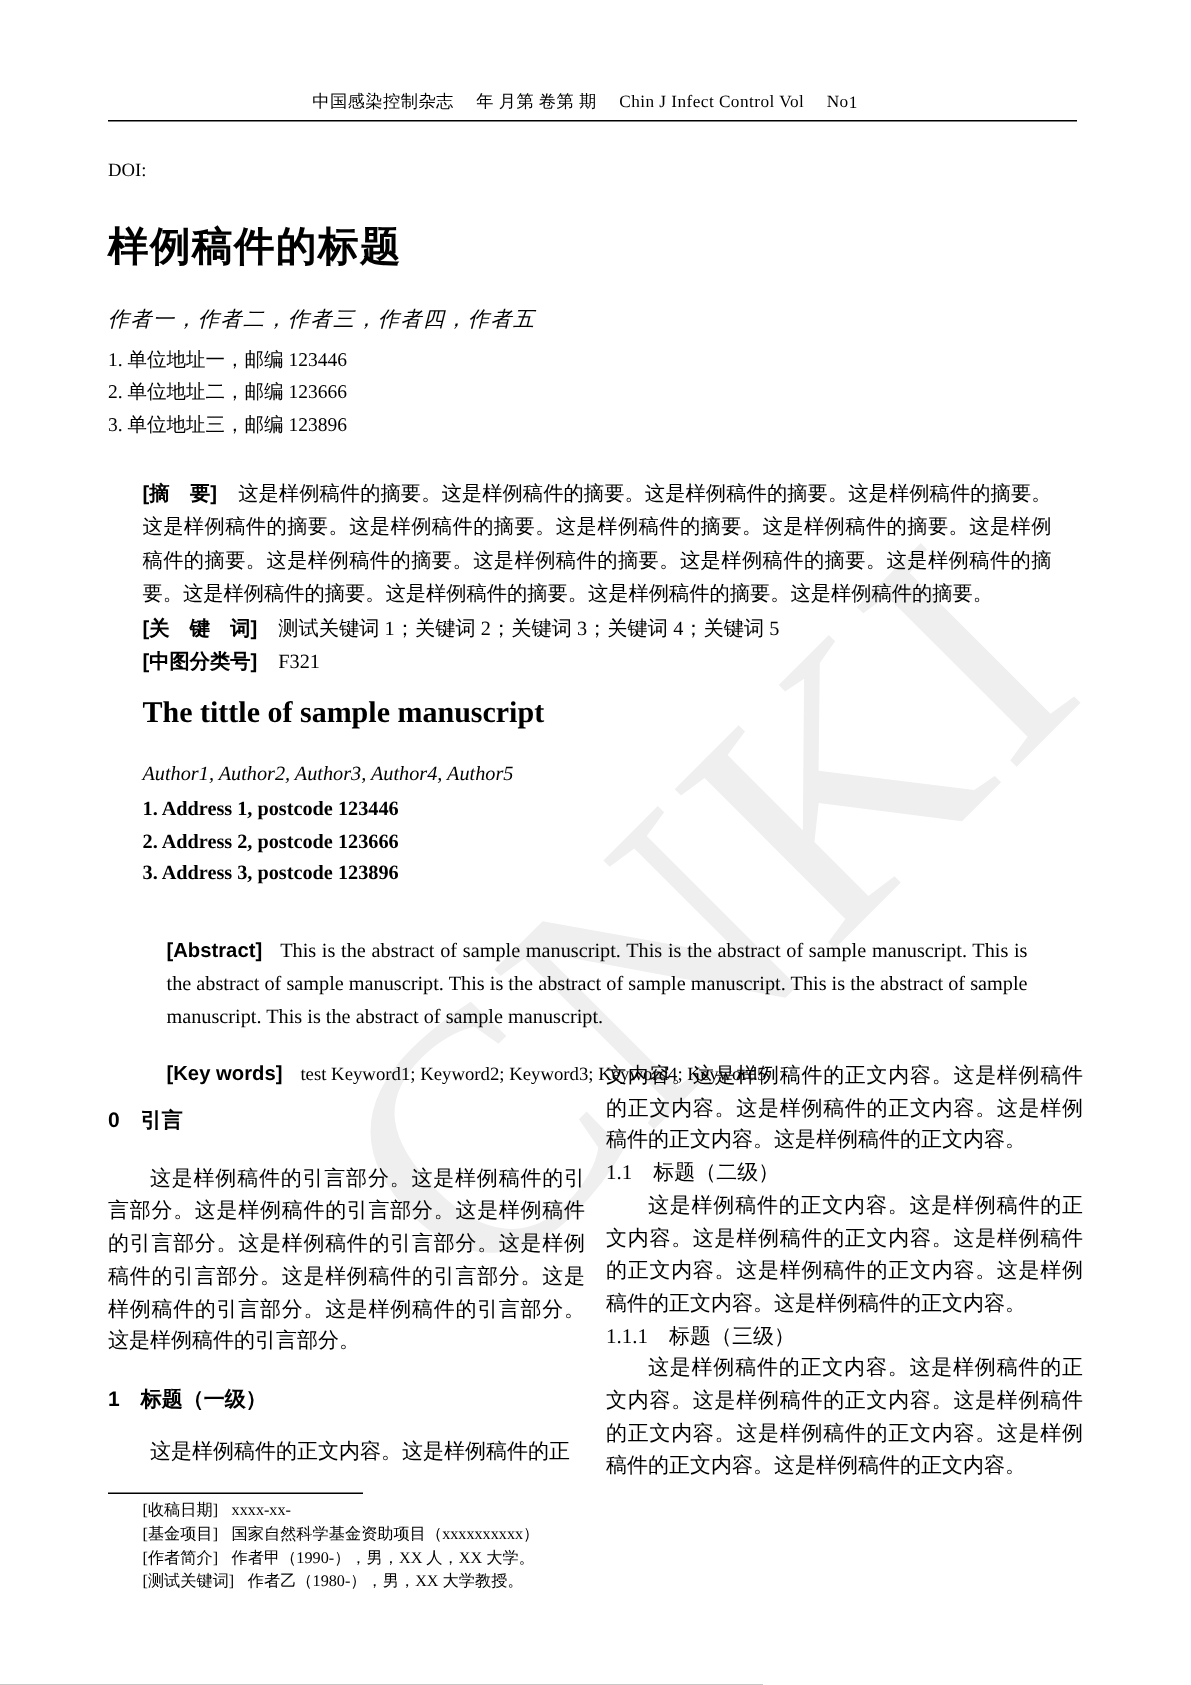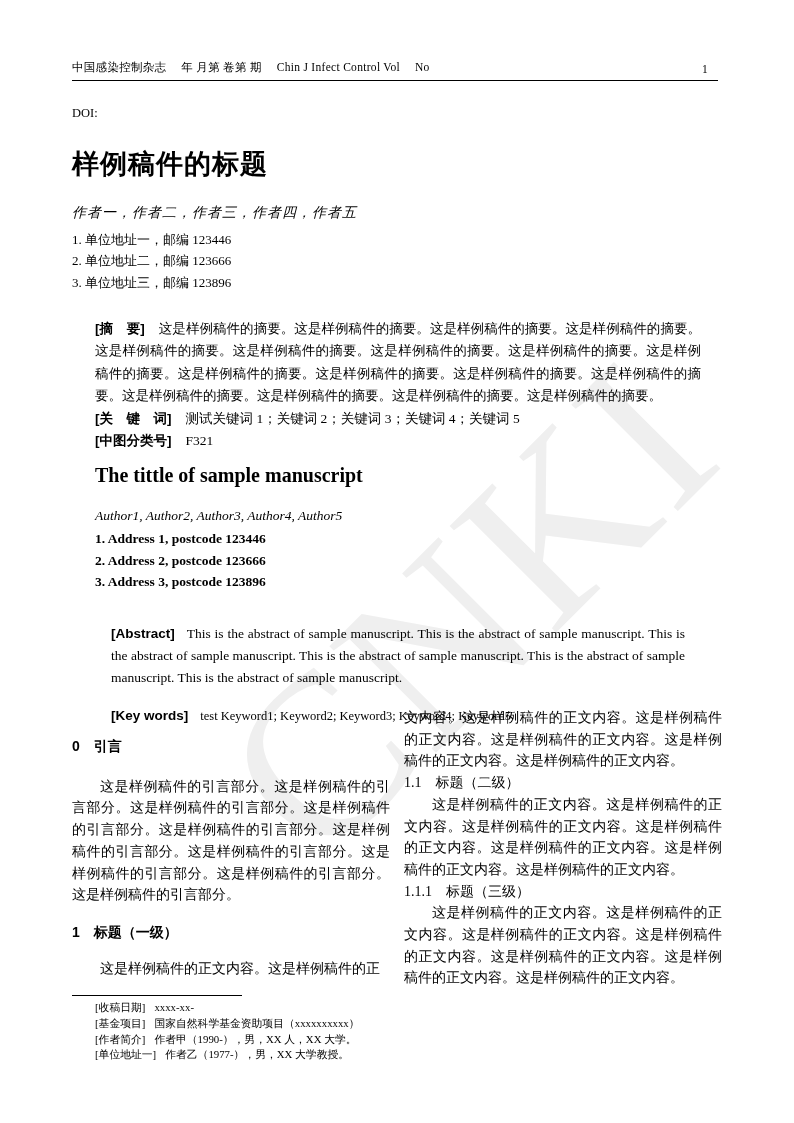--- a/index.html
+++ b/index.html
@@ -18,21 +18,21 @@
     position:absolute; left:470px; top:610px;
     transform:translate(-50%,-50%) rotate(-45deg);
     font-family:"Liberation Serif","DejaVu Serif",serif;
     font-size:230px; line-height:1; letter-spacing:4px;
     color:#efefef; z-index:0; white-space:nowrap; user-select:none;
   }
   .layer { position:absolute; z-index:1; }
   
   .header {
     left:72px; top:60px; width:646px;
-    display:flex; justify-content:space-between; align-items:flex-end;
+    display:flex; justify-content:center; align-items:flex-end;
     font-size:11.5px; letter-spacing:.3px;
     padding-bottom:5px; border-bottom:1.5px solid #000;
   }
   .header .pageno { padding-right:10px; }
   
   .doi { left:72px; top:106px; font-size:12.5px; }
   .zh-title {
     left:72px; top:146px;
     font-family:"Liberation Sans","DejaVu Sans",sans-serif;
     font-size:27px; font-weight:bold; letter-spacing:1px;
@@ -128,16 +128,16 @@
     <p>这是样例稿件的正文内容。这是样例稿件的正文内容。这是样例稿件的正文内容。这是样例稿件的正文内容。这是样例稿件的正文内容。这是样例稿件的正文内容。这是样例稿件的正文内容。</p>
     <h4 class="h-sub">1.1.1　标题（三级）</h4>
     <p>这是样例稿件的正文内容。这是样例稿件的正文内容。这是样例稿件的正文内容。这是样例稿件的正文内容。这是样例稿件的正文内容。这是样例稿件的正文内容。这是样例稿件的正文内容。</p>
   </div>
 
   <div class="layer footnote">
     <div class="fn-rule"></div>
     <div class="fn-row"><span class="fn-label">[收稿日期]</span><span>xxxx-xx-</span></div>
     <div class="fn-row"><span class="fn-label">[基金项目]</span><span>国家自然科学基金资助项目（xxxxxxxxxx）</span></div>
     <div class="fn-row"><span class="fn-label">[作者简介]</span><span>作者甲（1990-），男，XX 人，XX 大学。</span></div>
-    <div class="fn-row"><span class="fn-label">[单位地址一]</span><span>作者乙（1977-），男，XX 大学教授。</span></div>
+    <div class="fn-row"><span class="fn-label">[测试关键词]</span><span>作者乙（1980-），男，XX 大学教授。</span></div>
   </div>
 
 </div>
 
 </body></html>

